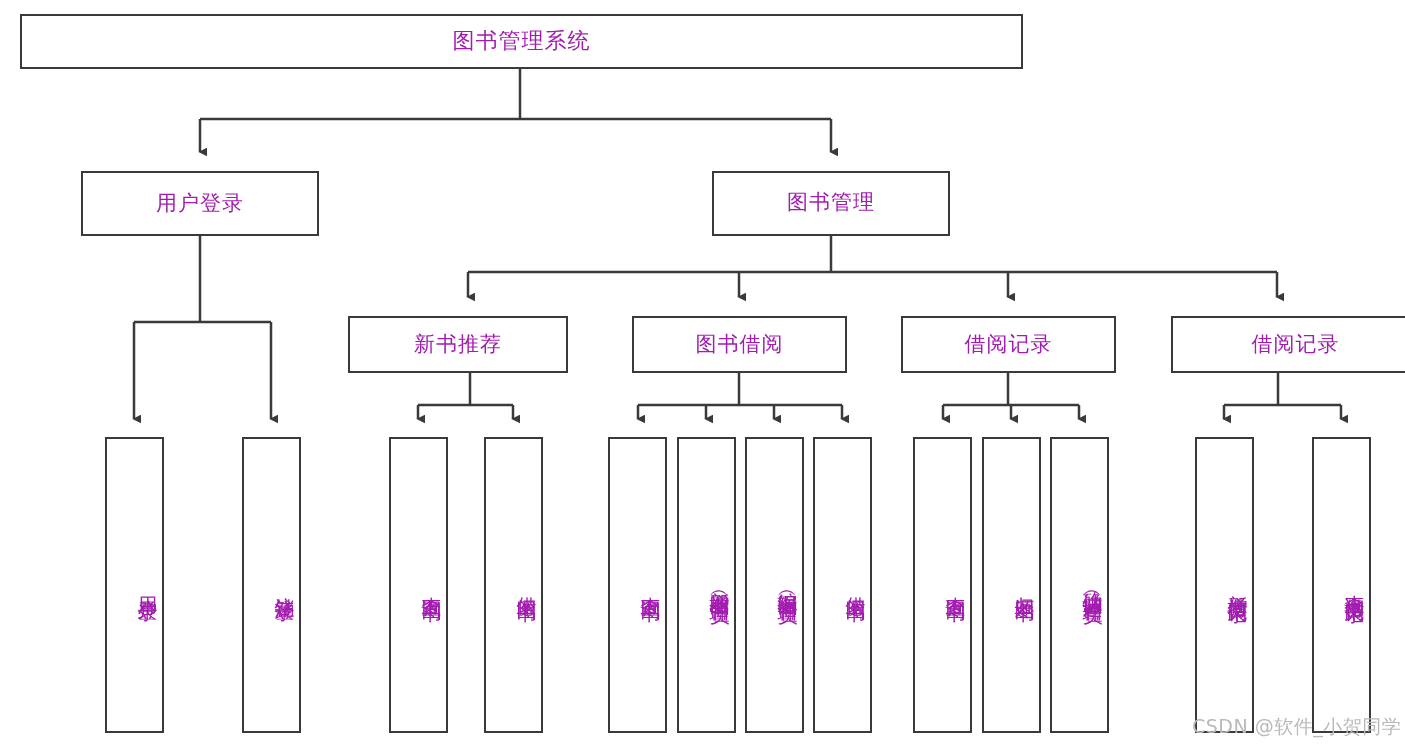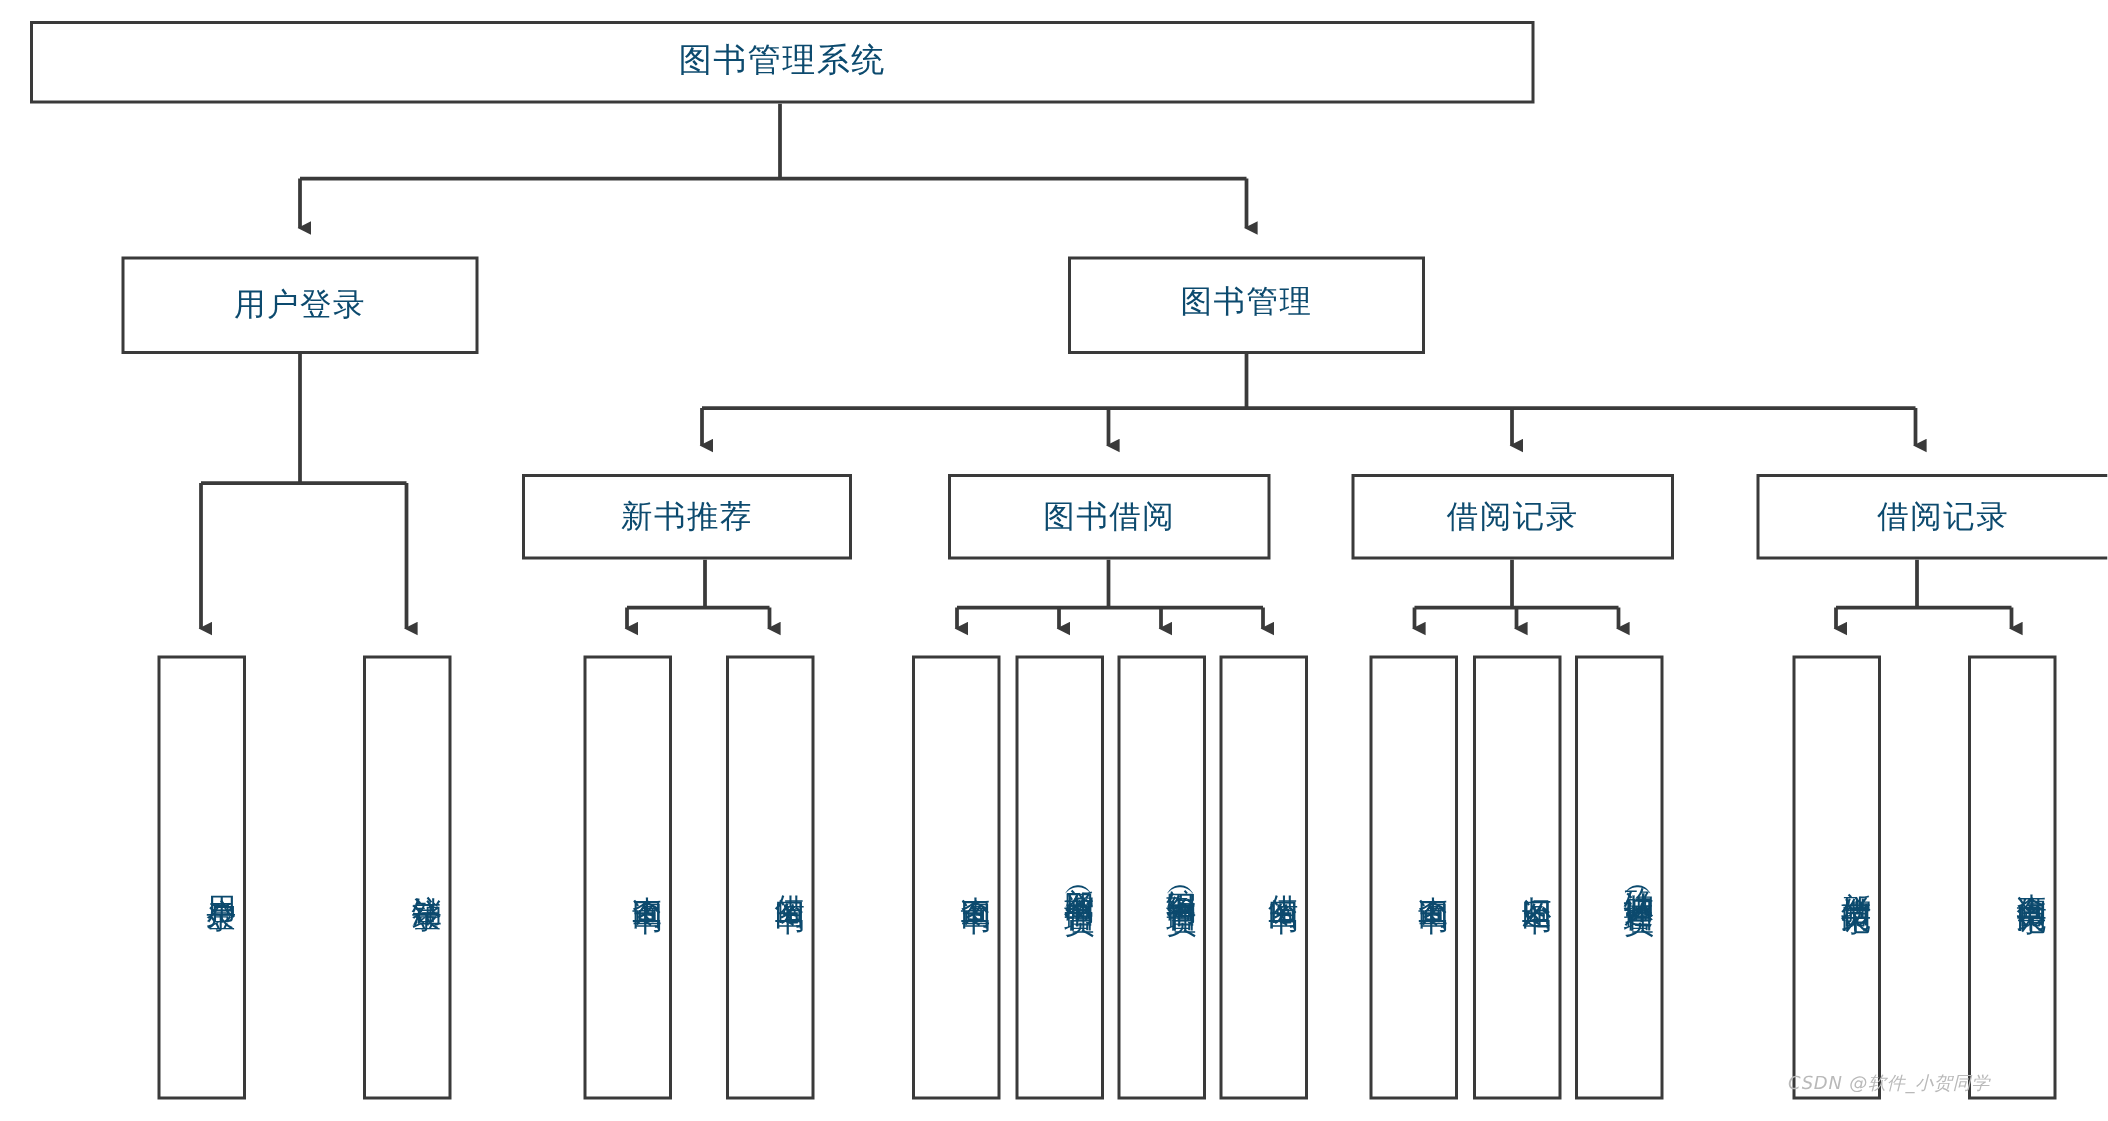--- a/index.html
+++ b/index.html
@@ -21,21 +21,21 @@
     top: 0;
     width: 1405px;
     height: 747px;
     pointer-events: none;
   }
   .node {
     position: absolute;
     box-sizing: border-box;
     border: 2.5px solid #3a3a3a;
     background: #ffffff;
-    color: #0c4a6e;
+    color: #a21caf;
     display: flex;
     align-items: center;
     justify-content: center;
     text-align: center;
   }
   .node.h {
     font-size: 21px;
     letter-spacing: 1px;
     line-height: 1.2;
   }
@@ -52,26 +52,25 @@
     align-items: flex-start;
     justify-content: center;
   }
   .node.v .vlabel {
     writing-mode: vertical-rl;
     text-orientation: upright;
     white-space: nowrap;
   }
   .watermark {
     position: absolute;
-    font-size: 12px;
+    font-size: 19px;
     color: #b9b9b9;
     letter-spacing: 0.5px;
     white-space: nowrap;
     font-family: "DejaVu Sans", "Liberation Sans", sans-serif;
-    font-style: italic;
   }
 </style>
 </head>
 <body>
 
 <div id="canvas">
 
   <svg id="edges" viewBox="0 0 1405 747" xmlns="http://www.w3.org/2000/svg">
     <defs>
       <marker id="arrow" markerWidth="10" markerHeight="10" refX="4.5" refY="7.4" orient="auto" markerUnits="userSpaceOnUse">

